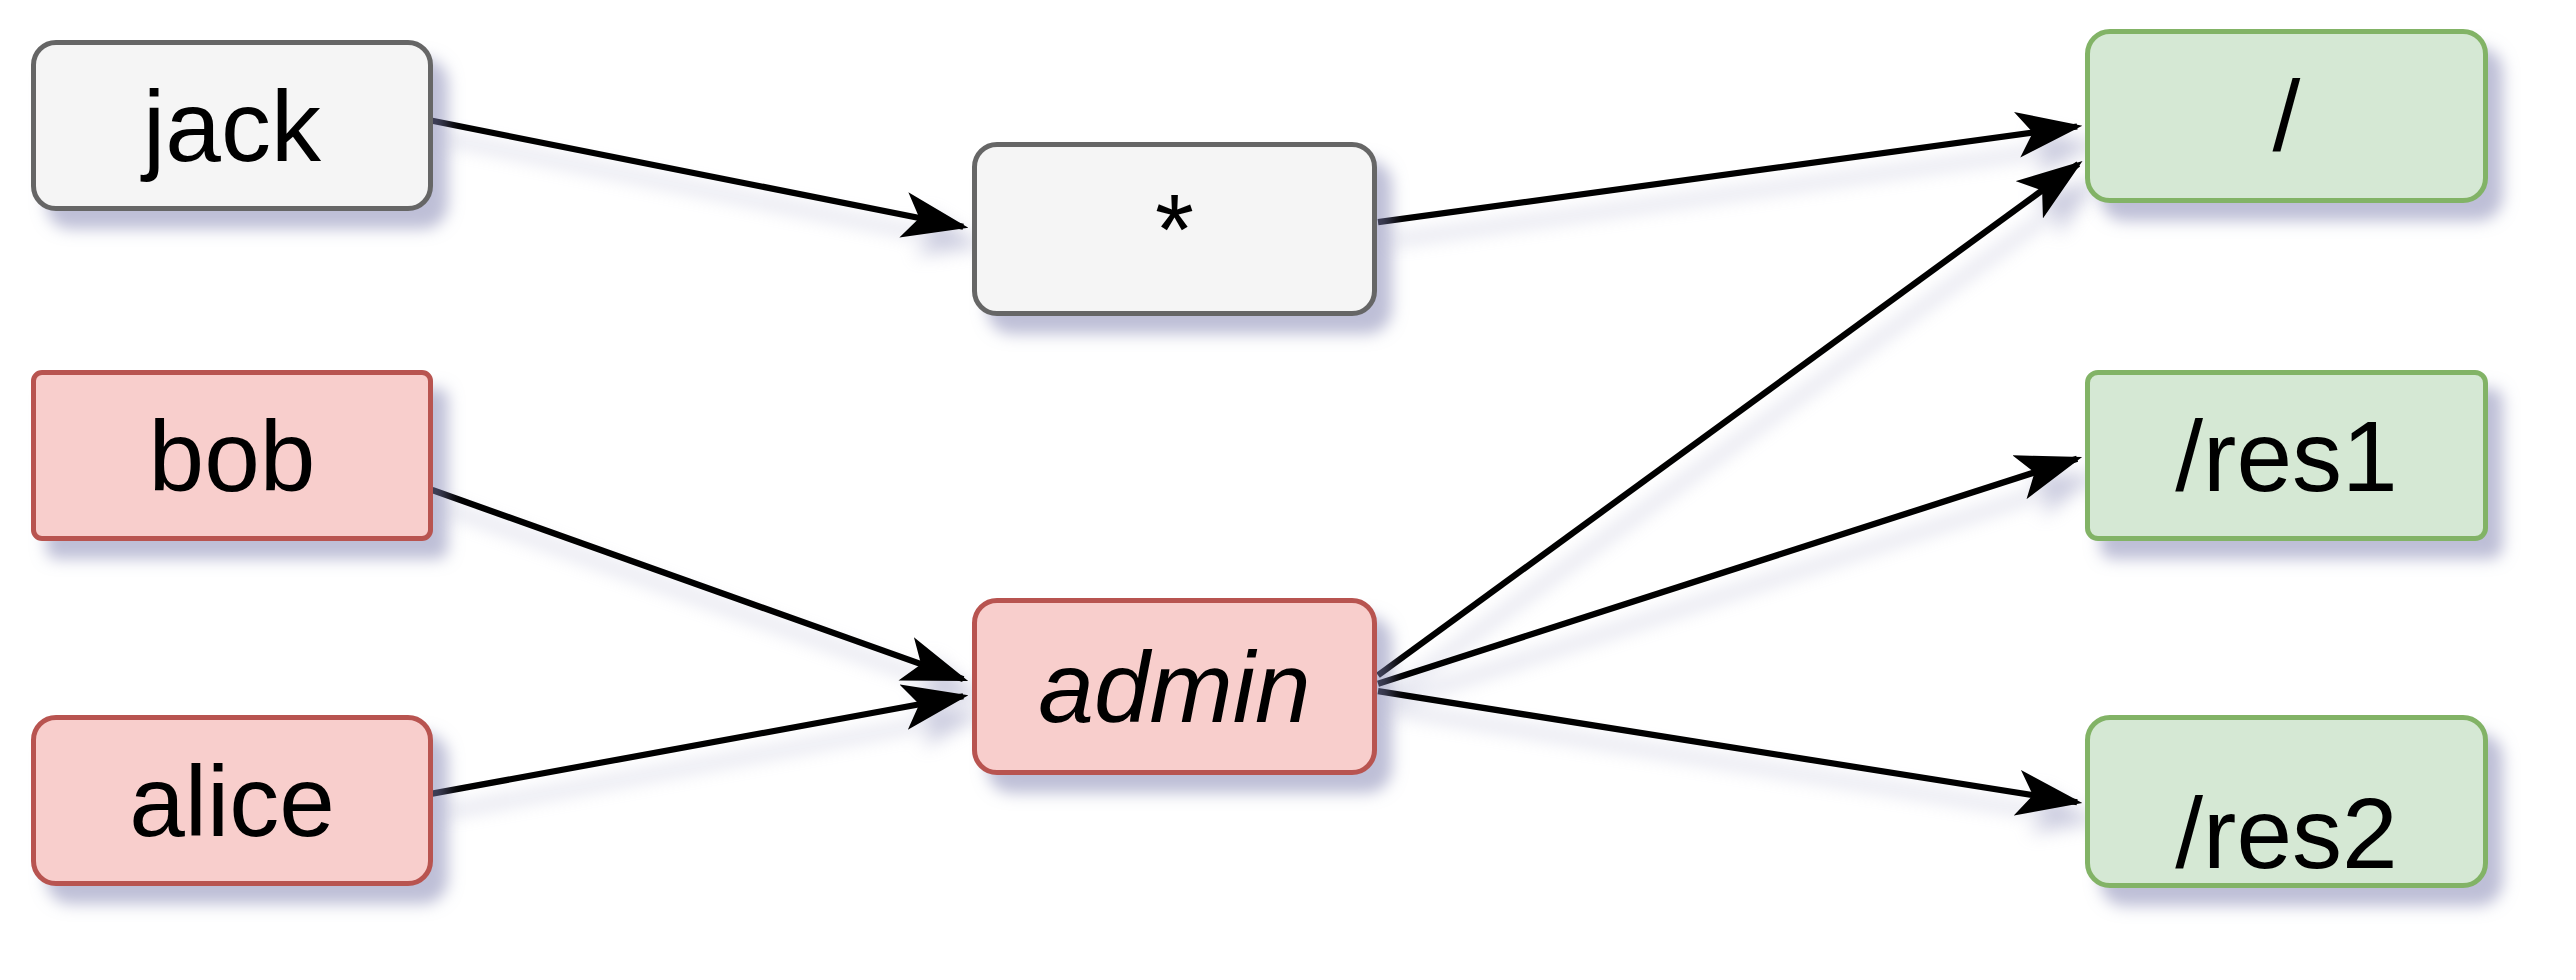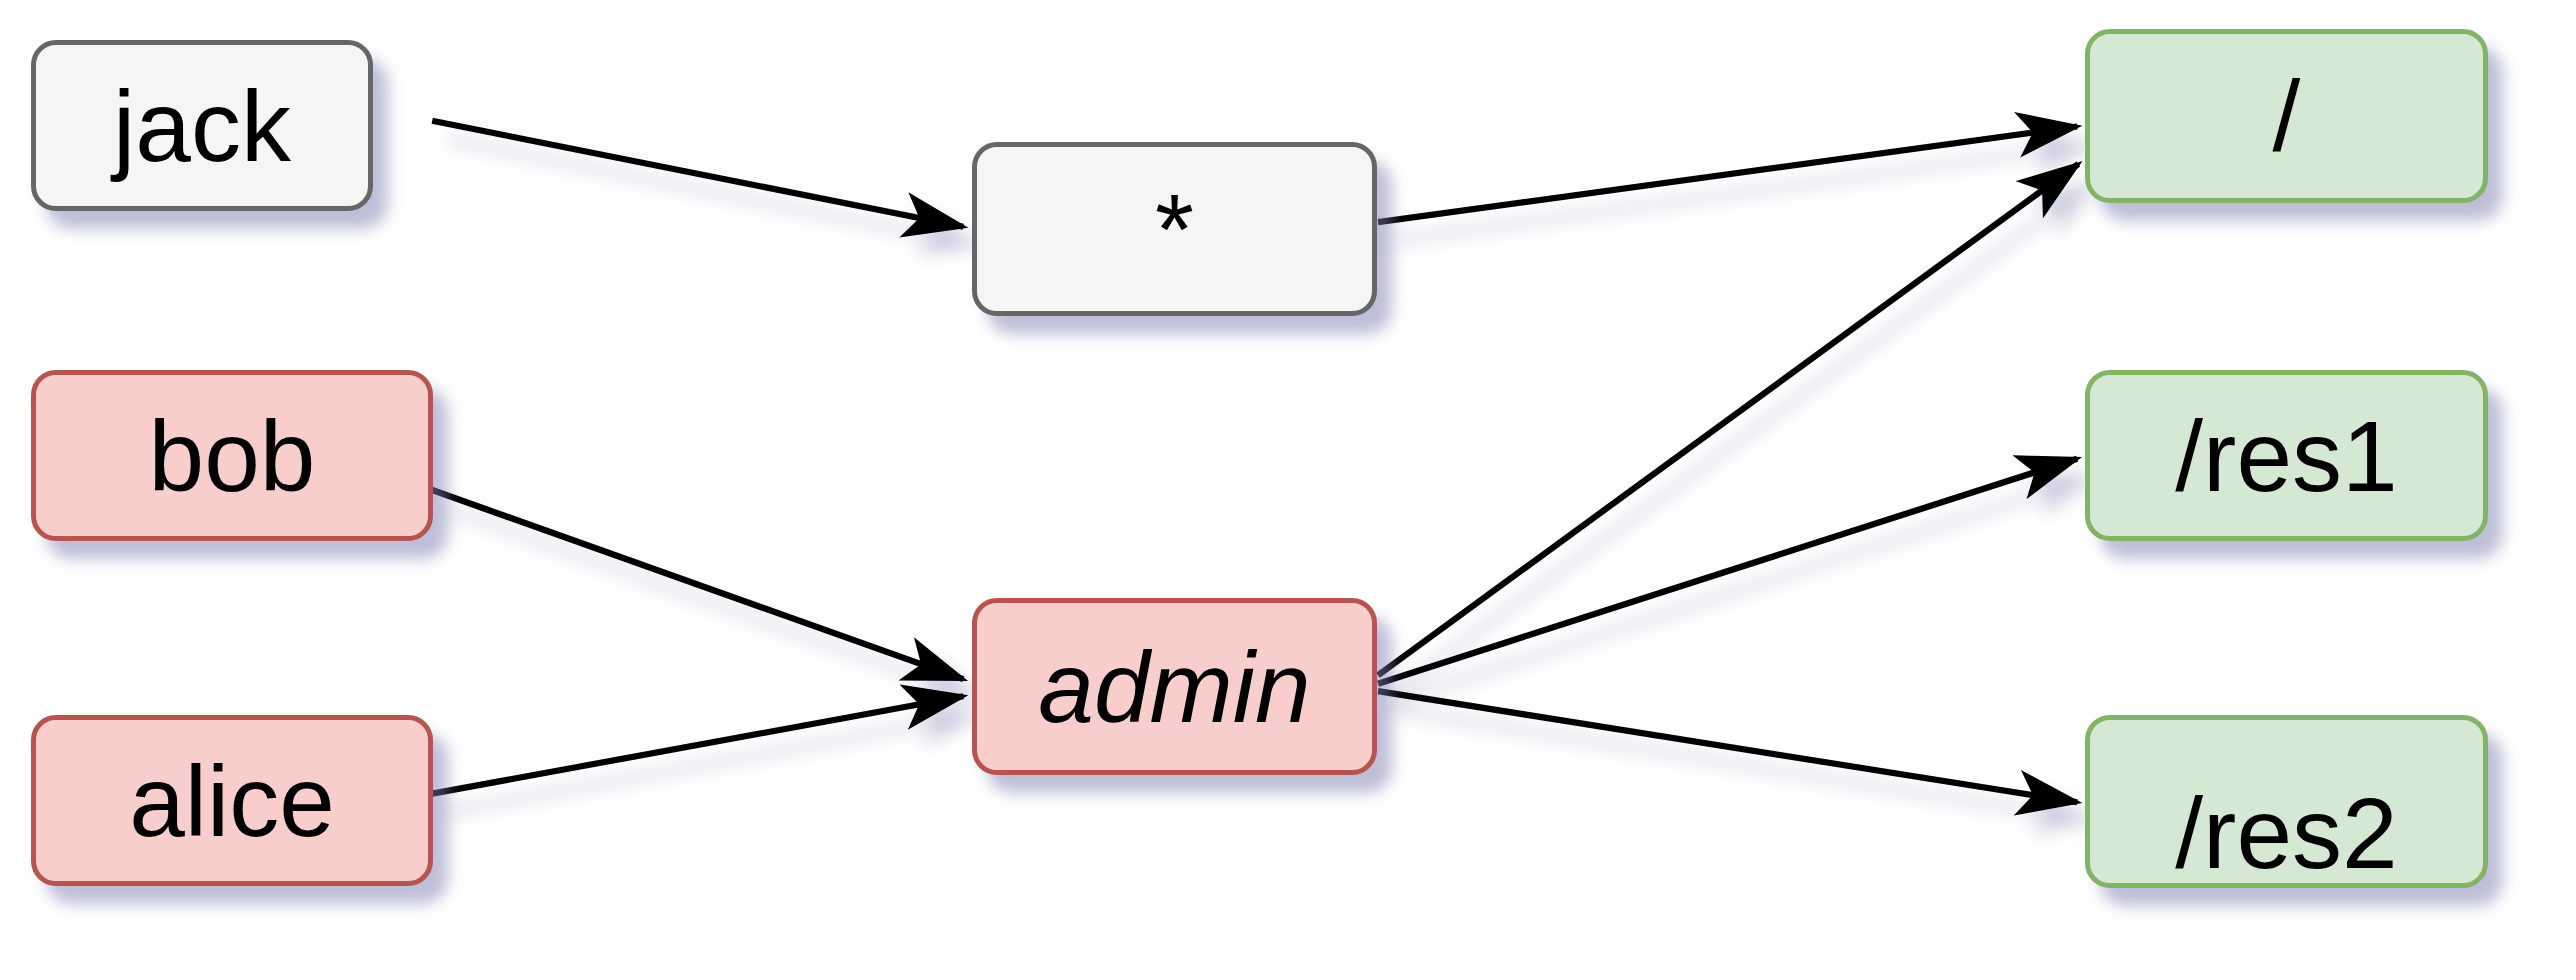--- a/index.html
+++ b/index.html
@@ -38,27 +38,27 @@
     box-shadow: 15px 18px 15px rgba(125,128,175,0.50);
     background: #f5f5f5;
   }
   .node-label {
     font-size: 100px;
     line-height: 1;
     color: #000000;
     white-space: nowrap;
   }
   
-  #n-jack  { left: 31px;   top: 40px;   width: 342px; height: 171px; }
-  #n-bob   { left: 31px;   top: 370px;  width: 402px; height: 171px; }
+  #n-jack  { left: 31px;   top: 40px;   width: 402px; height: 171px; }
+  #n-bob   { left: 31px;   top: 370px;  width: 402px; height: 171px; border-radius: 11px; }
   #n-alice { left: 31px;   top: 715px; width: 402px; height: 171px; align-items: center; }
   #n-star  { left: 972px; top: 142px;  width: 405px; height: 174px; }
   #n-admin { left: 972px; top: 598px; width: 405px; height: 177px; font-style: italic; }
   #n-root  { left: 2085px; top: 28.5px;   width: 403px; height: 174px; }
-  #n-res1  { left: 2085px; top: 370px;  width: 403px; height: 171px; }
+  #n-res1  { left: 2085px; top: 370px;  width: 403px; height: 171px; border-radius: 13px; }
   #n-res2  { left: 2085px; top: 715px; width: 403px; height: 173px; }
 </style>
 </head>
 <body>
 
 <div id="canvas">
 
   <svg class="edges-layer" viewBox="0 0 4520 1720" xmlns="http://www.w3.org/2000/svg">
     <defs>
       <marker id="arrowhead" viewBox="0 0 10 7" refX="9.2" refY="3.5" markerWidth="10.5" markerHeight="7.4" orient="auto" markerUnits="strokeWidth">

